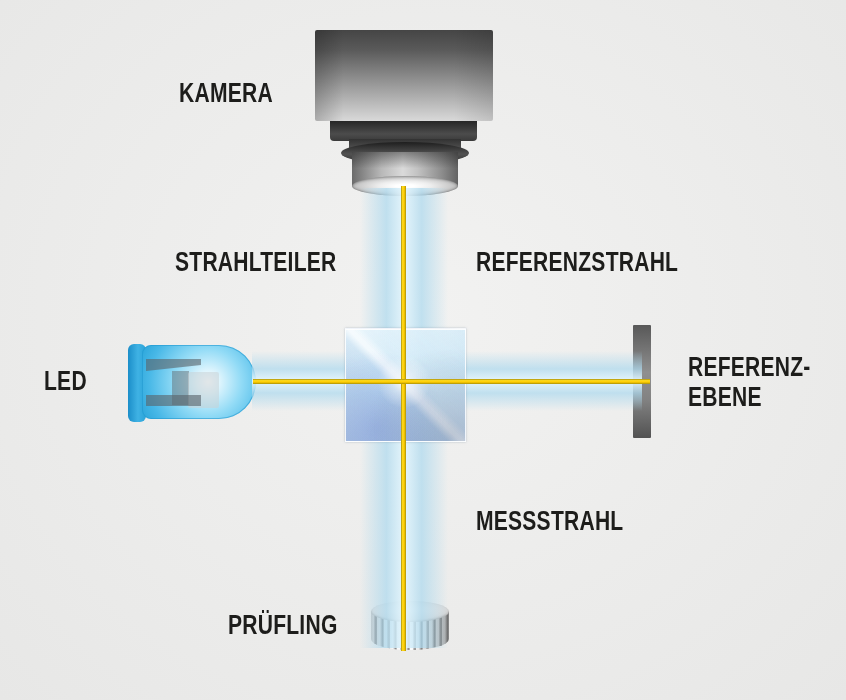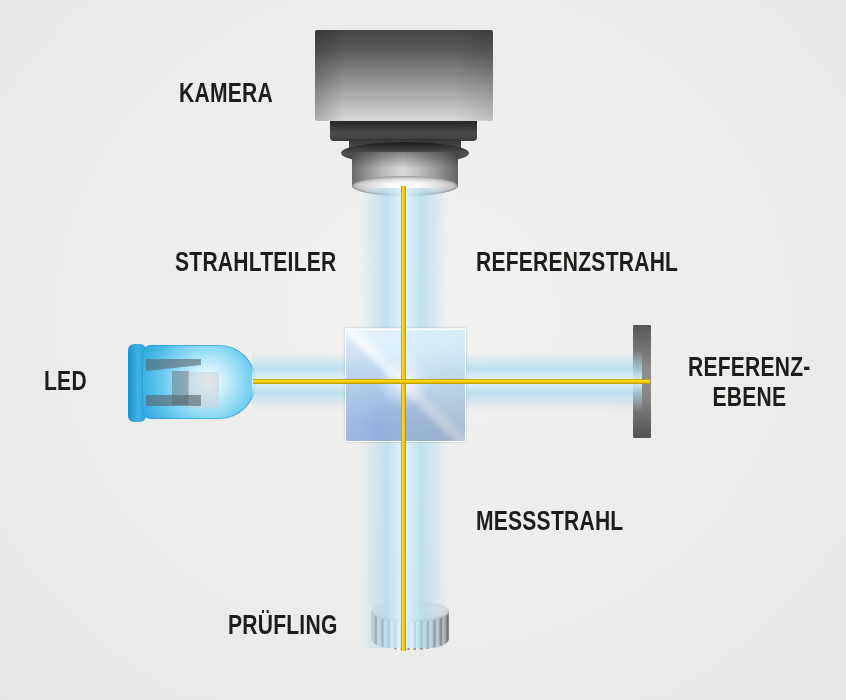--- a/index.html
+++ b/index.html
@@ -2,21 +2,20 @@
 <html><head>
 <meta charset="utf-8">
 <style>
   html,body{margin:0;padding:0;}
   .stage{
     position:relative;
     width:846px;height:700px;
     overflow:hidden;
     background:radial-gradient(ellipse at 50% 45%, #f2f2f1 0%, #ececeb 55%, #e7e7e6 100%);
     font-family:"Liberation Sans", sans-serif;
-    text-align:center;
   }
   
   .lbl{
     position:absolute;
     color:#1d1d1b;
     font-weight:bold;
     font-size:27px;
     line-height:30px;
     white-space:nowrap;
     transform:scaleX(0.78);

